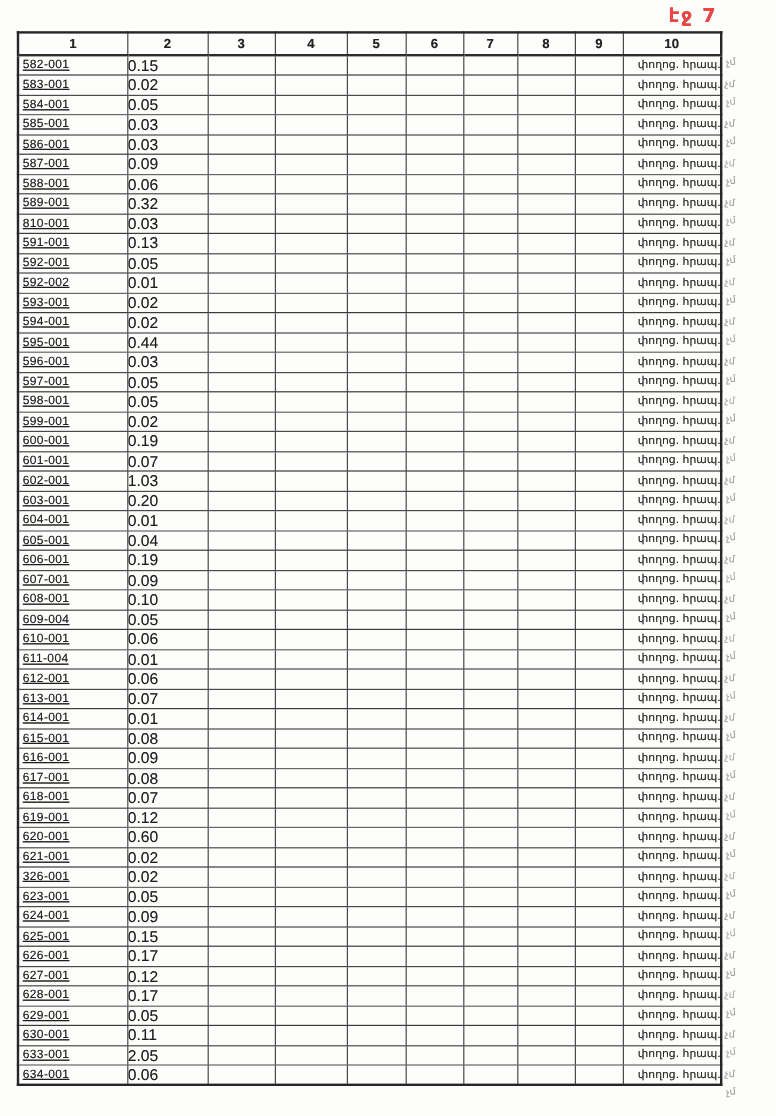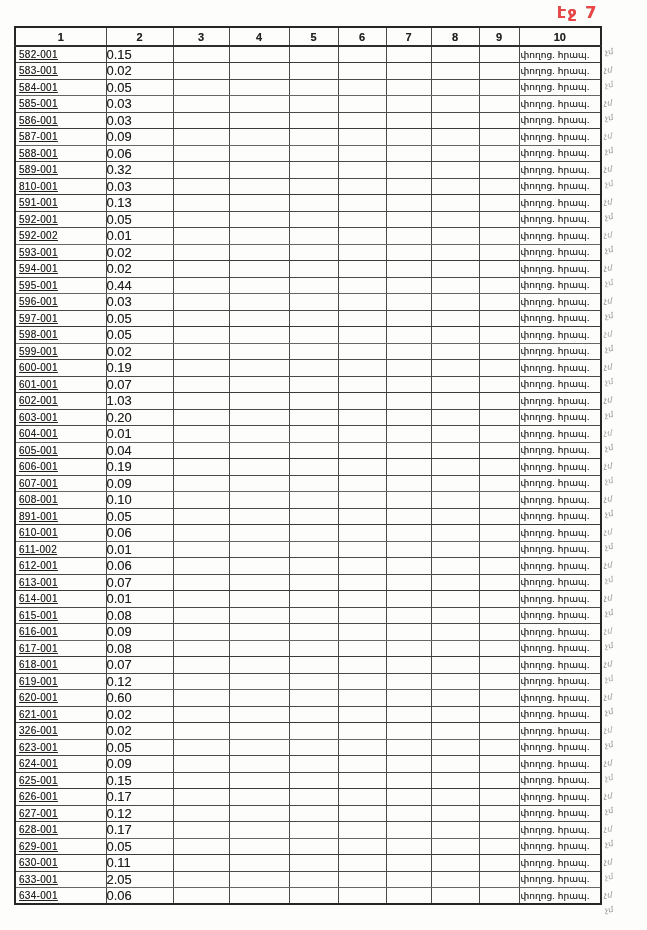--- a/index.html
+++ b/index.html
@@ -61,21 +61,21 @@
     letter-spacing: .3px;
     text-decoration: underline;
   }
   td.c-val {
     font-size: 13px;
   }
   td.c-note {
     font-family: "DejaVu Sans", sans-serif;
     font-size: 9px;
     text-align: left;
-    padding-left: 1px;
+    padding-left: 12px;
     color: #2a2a2a;
   }
   .margin-marks {
     position: absolute;
     left: 604px;
     top: 45px;
     width: 40px;
   }
   .margin-mark {
     height: 16.5px;
@@ -452,21 +452,21 @@
         <td></td>
         <td></td>
         <td></td>
         <td></td>
         <td></td>
         <td></td>
         <td></td>
         <td class="c-note">փողոց. հրապ.</td>
       </tr>
       <tr>
-        <td class="c-id">891-001</td>
+        <td class="c-id">609-004</td>
         <td class="c-val">0.05</td>
         <td></td>
         <td></td>
         <td></td>
         <td></td>
         <td></td>
         <td></td>
         <td></td>
         <td class="c-note">փողոց. հրապ.</td>
       </tr>
@@ -476,21 +476,21 @@
         <td></td>
         <td></td>
         <td></td>
         <td></td>
         <td></td>
         <td></td>
         <td></td>
         <td class="c-note">փողոց. հրապ.</td>
       </tr>
       <tr>
-        <td class="c-id">611-002</td>
+        <td class="c-id">611-004</td>
         <td class="c-val">0.01</td>
         <td></td>
         <td></td>
         <td></td>
         <td></td>
         <td></td>
         <td></td>
         <td></td>
         <td class="c-note">փողոց. հրապ.</td>
       </tr>

